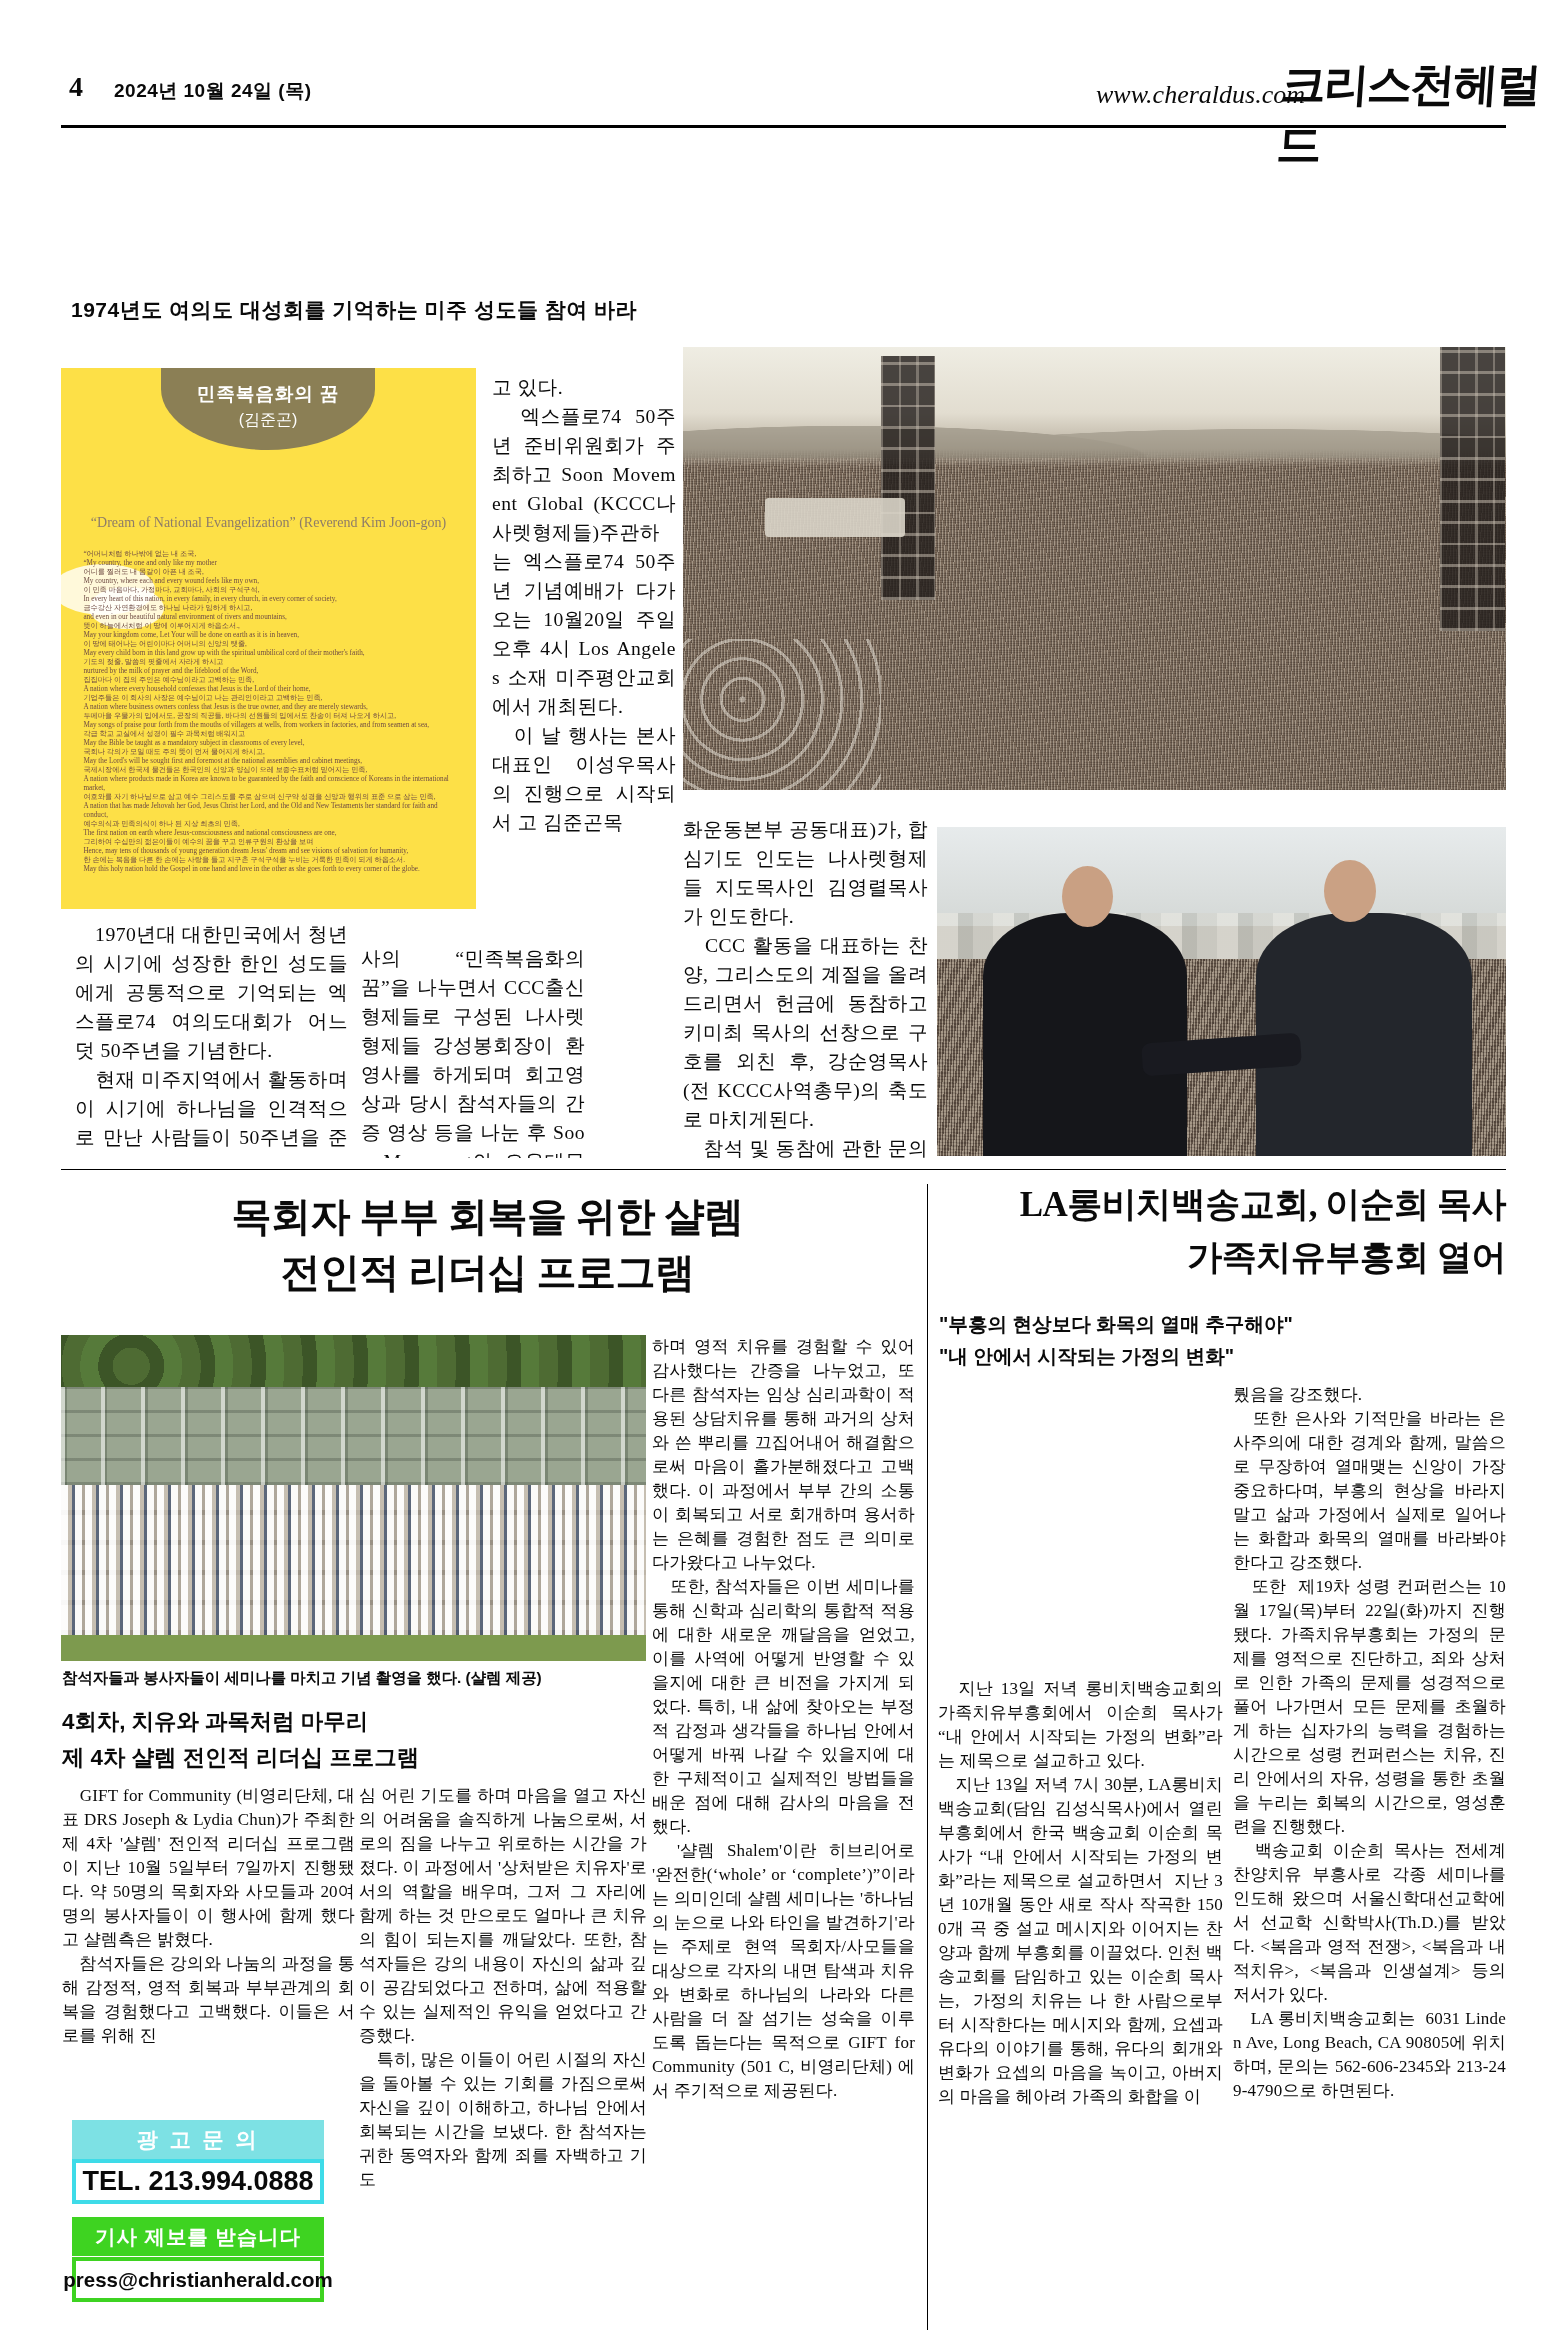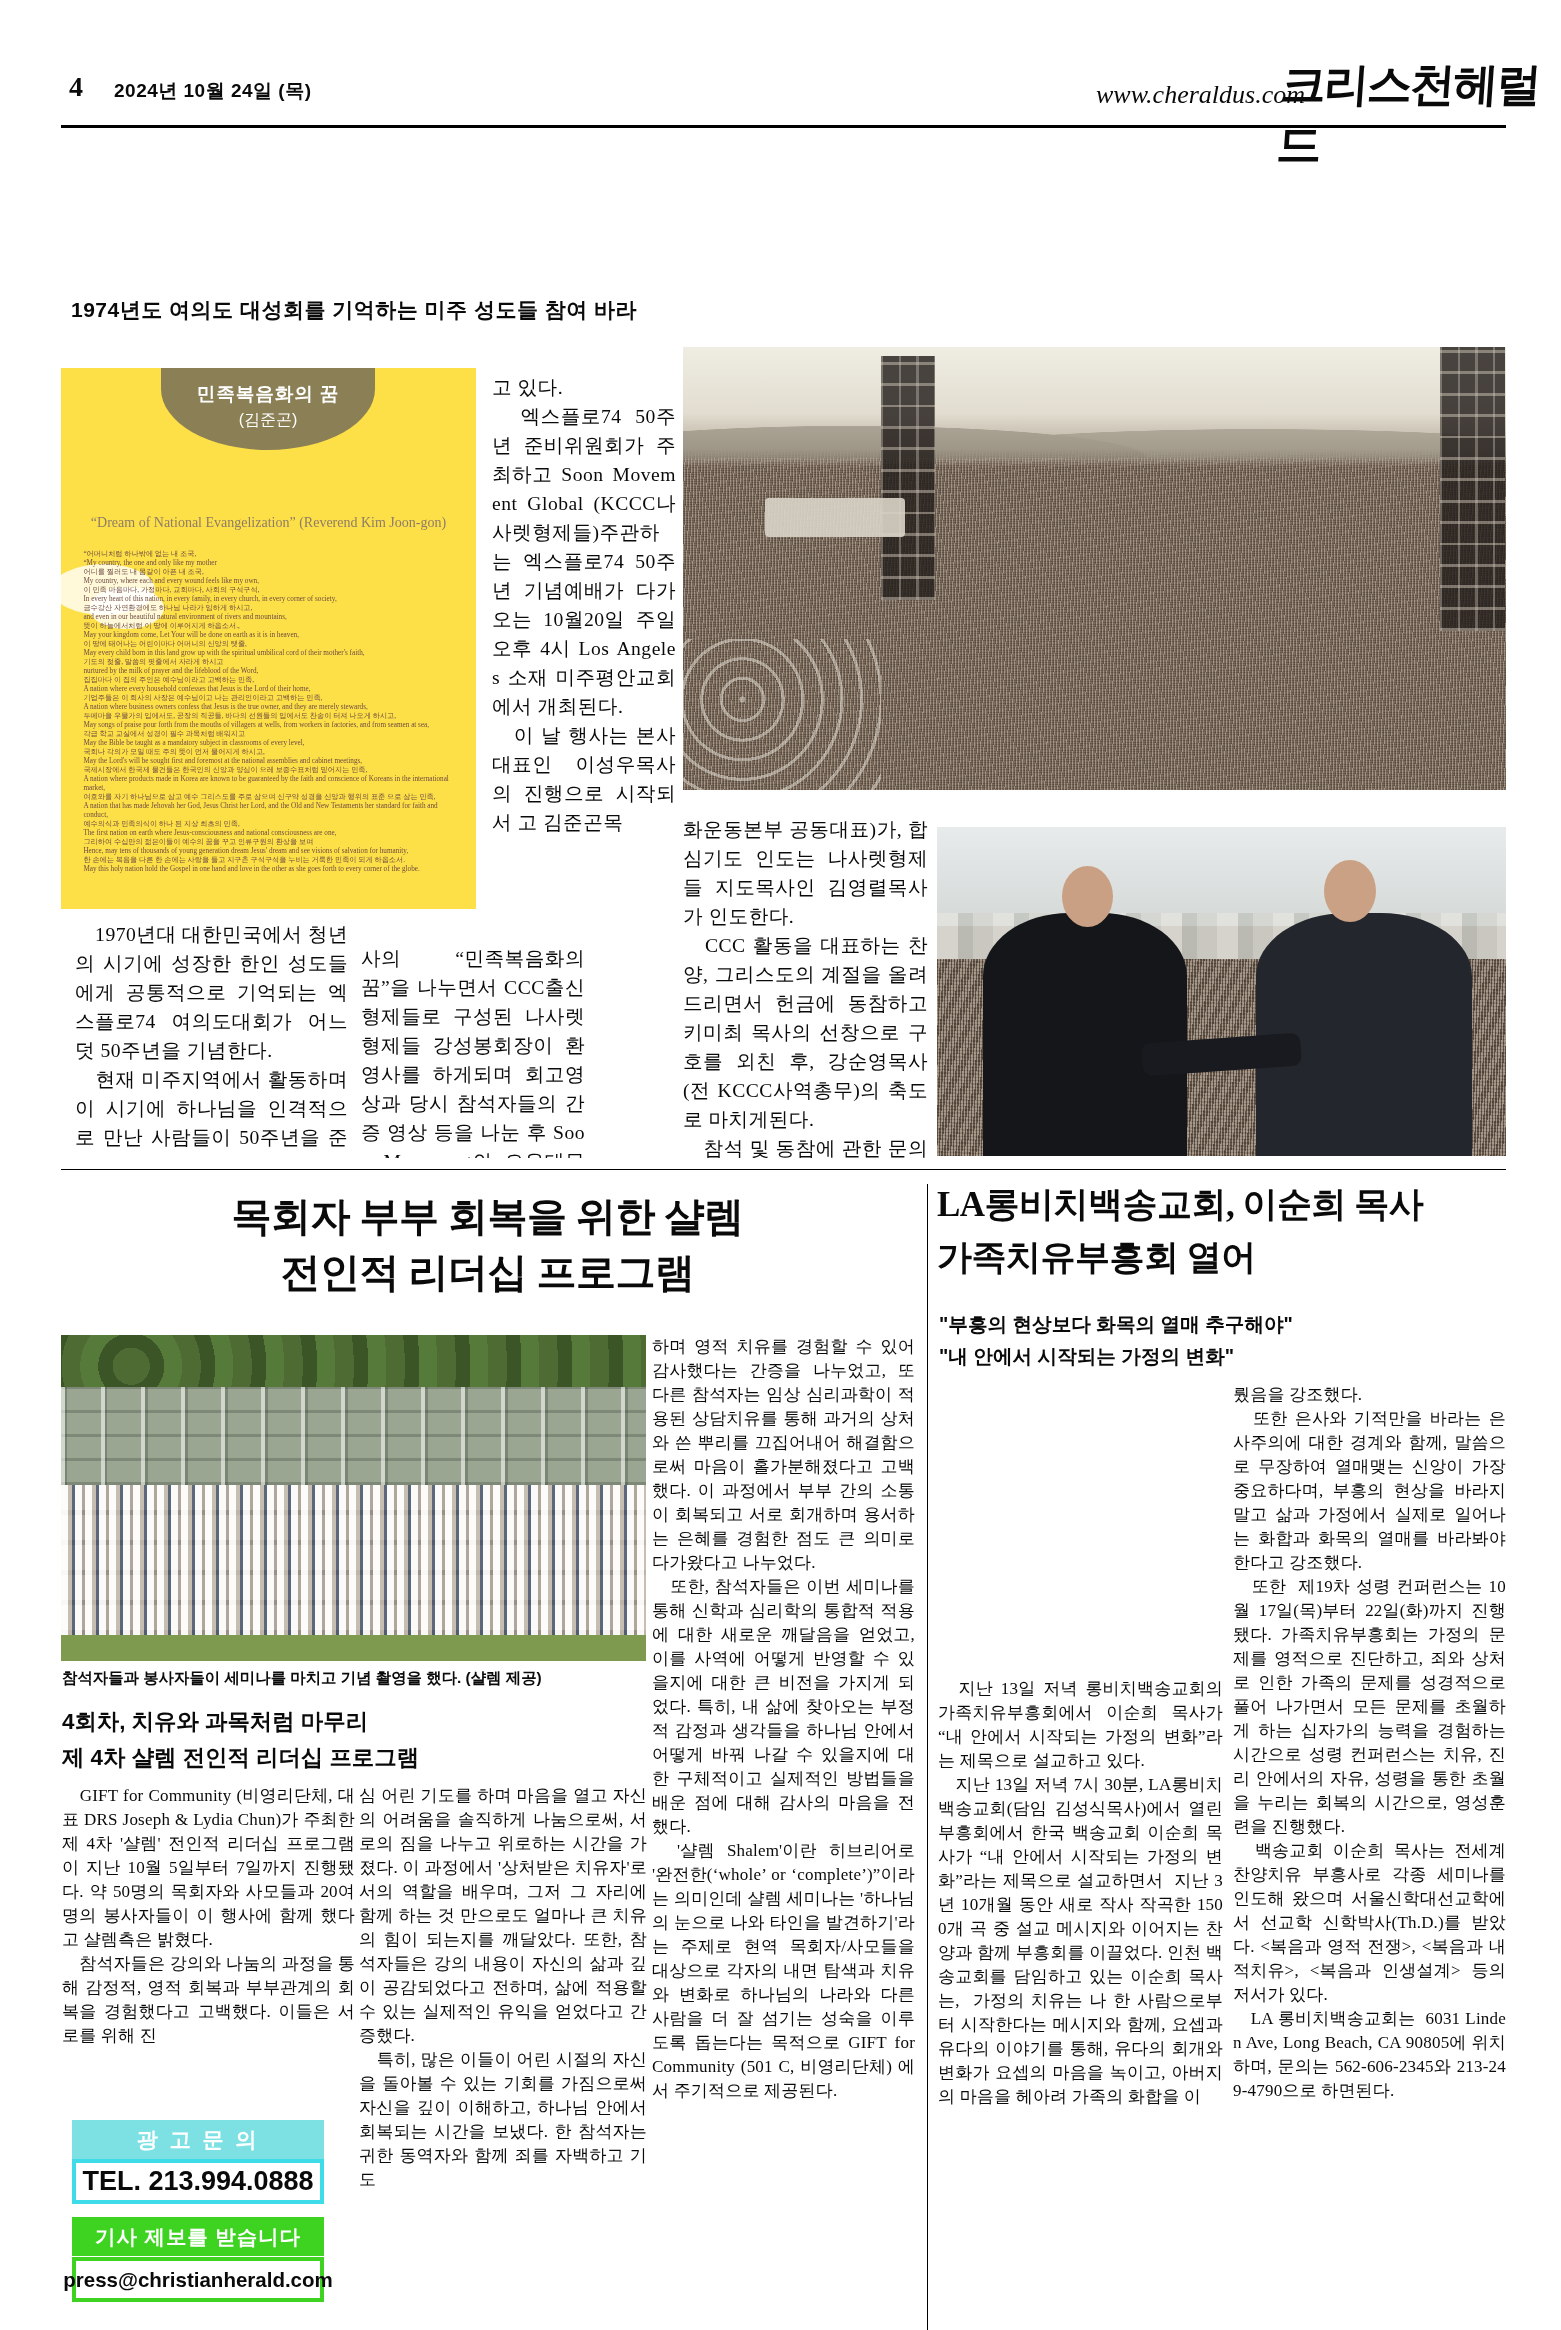--- a/index.html
+++ b/index.html
@@ -87,21 +87,21 @@
   #photo4 .flowers{position:absolute;left:0;bottom:34%;width:100%;height:16px;
       background:repeating-radial-gradient(circle at 4.7px 8px, #c76a8a 0 3.3px, #5d7a3c 3.3px 5.6px, #e4b2c2 5.6px 7.5px, transparent 7.5px 13px);}
   #photo4 .podium-text{position:absolute;left:17px;bottom:12%;font-size:14px;color:#1a3a8c;
       font-family:"Liberation Sans","DejaVu Sans",sans-serif;font-weight:bold;letter-spacing:0.9px;}
   
   .hl2{left:61px;width:853px;text-align:center;font-size:40px;font-weight:900;letter-spacing:-0.5px;}
   .cap2{left:62px;top:1668px;width:587px;font-size:15.4px;font-weight:bold;
         font-family:"Liberation Sans","DejaVu Sans",sans-serif;}
   .sh2{left:62px;font-size:22.4px;font-weight:900;font-family:"Liberation Sans","DejaVu Sans",sans-serif;}
   
-  .hl3{left:937px;width:569px;text-align:left;font-size:35px;font-weight:900;letter-spacing:-0.5px;}
+  .hl3{left:937px;width:569px;text-align:right;font-size:35px;font-weight:900;letter-spacing:-0.5px;}
   .q3{left:939px;font-size:19.6px;font-weight:bold;font-family:"Liberation Sans","DejaVu Sans",sans-serif;}
   
   .adhead{left:72px;width:252px;height:39px;text-align:center;color:#ffffff;font-weight:900;
           font-family:Liberation Sans, sans-serif;display:flex;align-items:center;justify-content:center;}
   .adval{left:72px;width:252px;height:45px;background:#fff;text-align:center;font-weight:bold;
          font-family:"Liberation Sans","DejaVu Sans",sans-serif;display:flex;align-items:center;justify-content:center;box-sizing:border-box;}
 </style>
 </head>
 <body>
 

